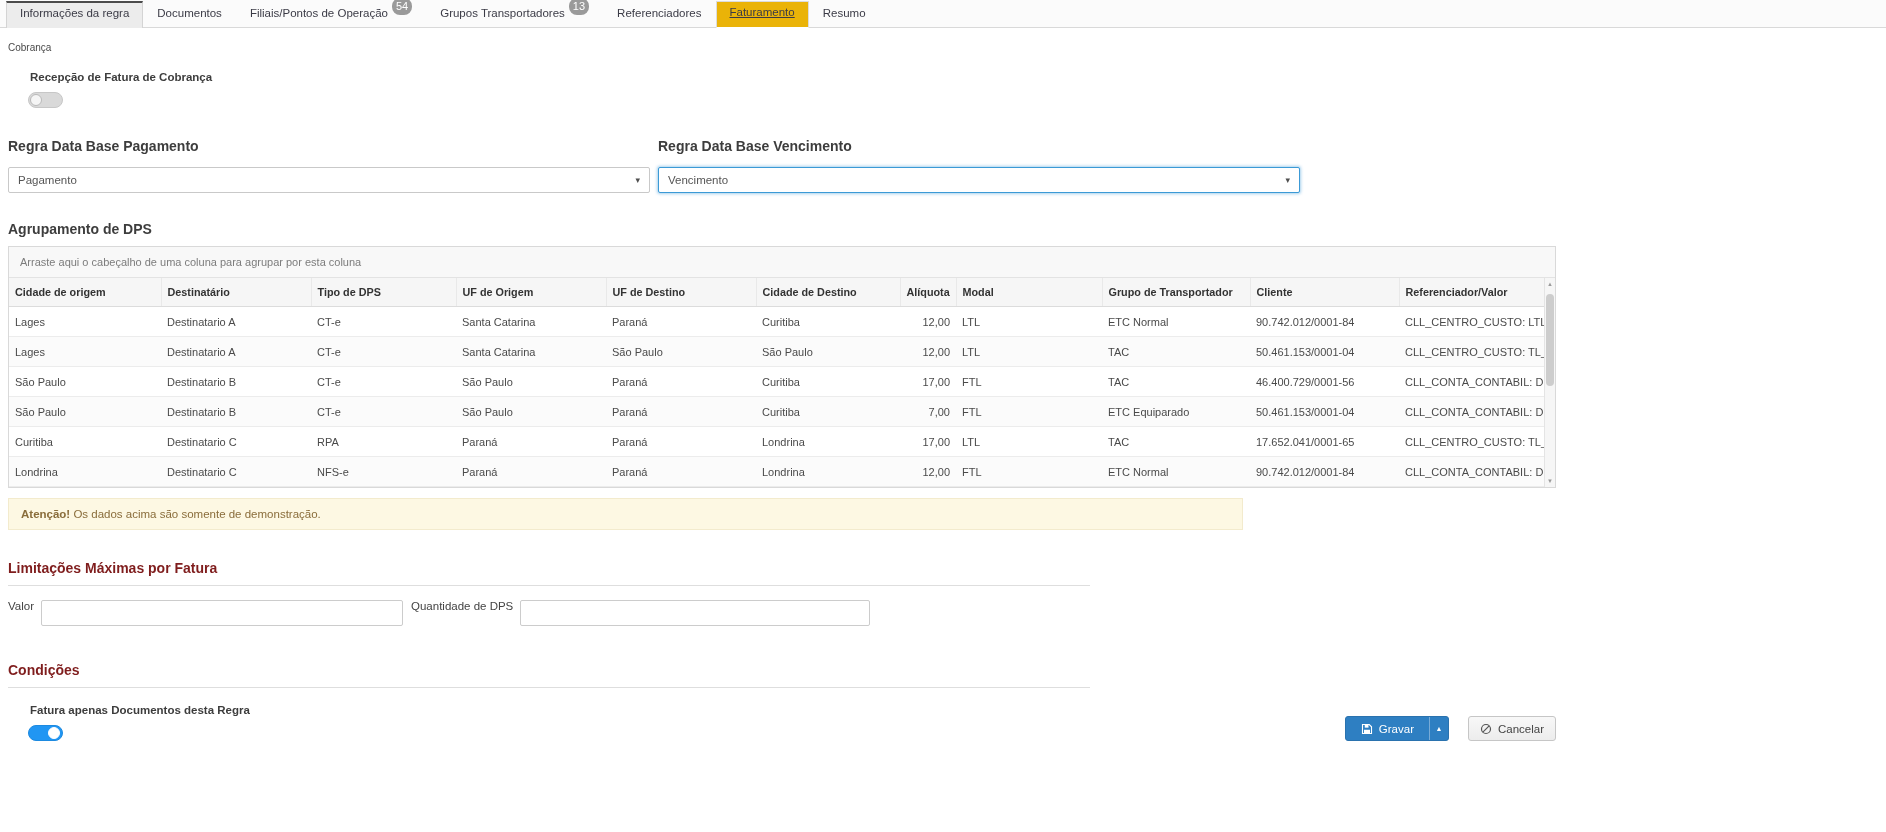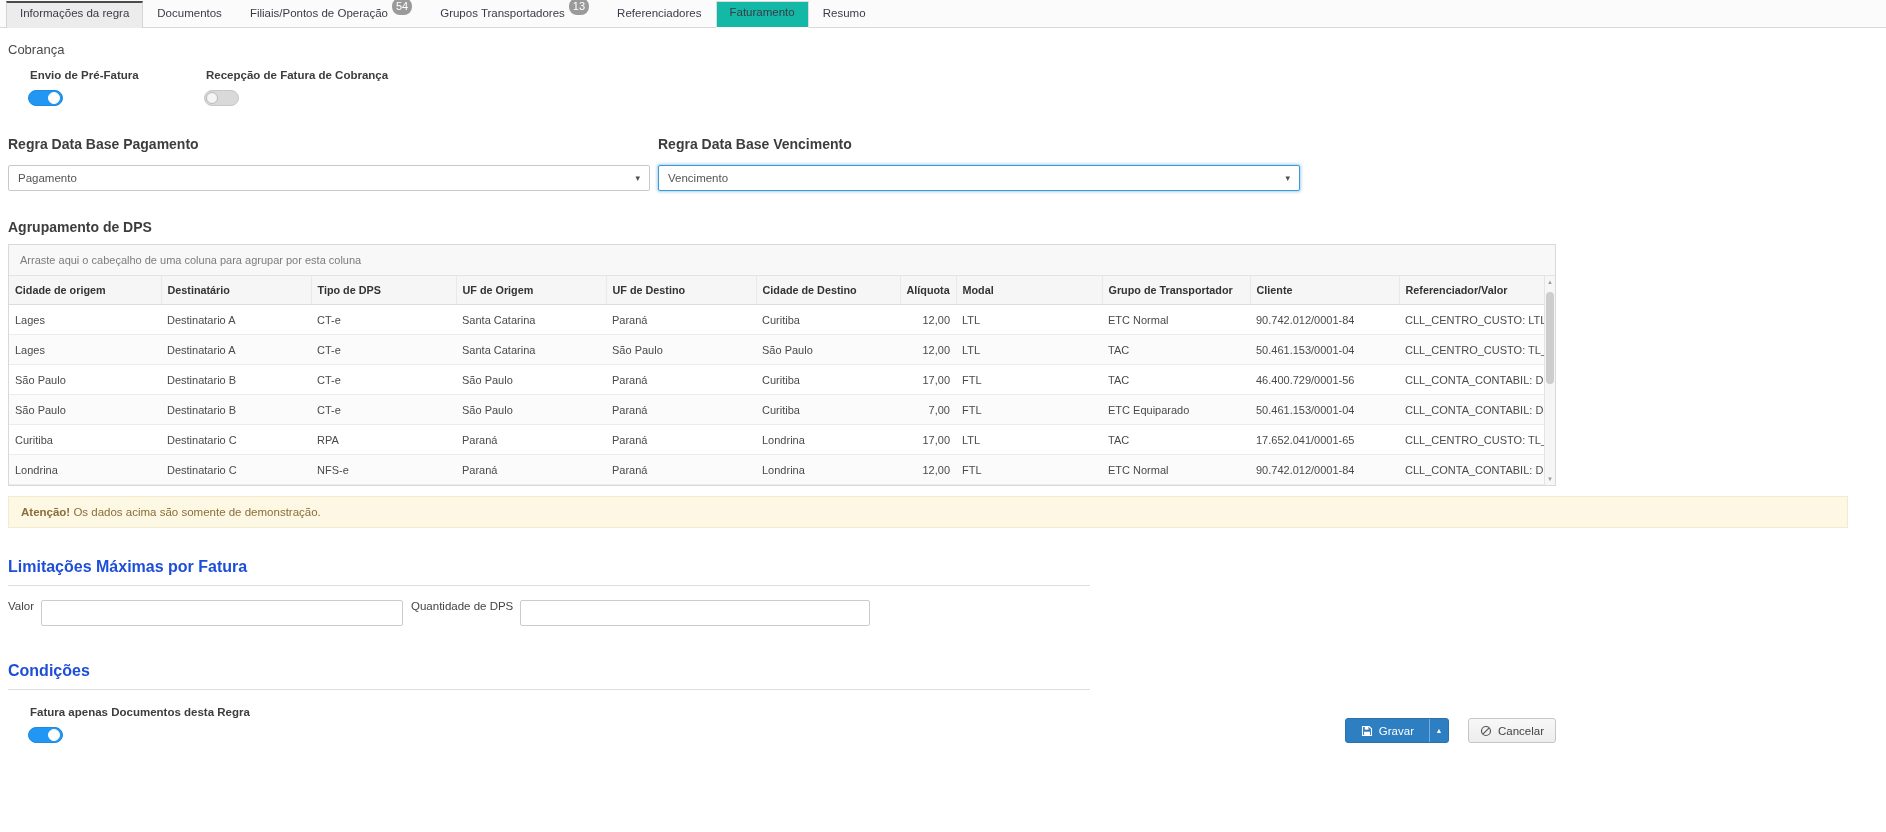--- a/index.html
+++ b/index.html
@@ -35,43 +35,44 @@
     border-bottom: none;
     white-space: nowrap;
   }
   .tab.highlight {
     background: #ececec;
     border-color: #d4d4d4;
     border-top: 2px solid #4b4b4b;
     padding-top: 4px;
   }
   .tab.active {
-    background: #14b8a6;
+    background: #eab308;
     border-color: #dcdcdc;
     border-bottom: 1px solid #ffffff;
+    text-decoration: underline;
   }
   .badge {
     background: #9a9a9a;
     color: #fff;
     font-size: 11px;
     line-height: 1;
     padding: 3px 4px;
     border-radius: 8px;
     position: relative;
     top: -6px;
     margin-left: 1px;
   }
 
   
   .content { padding: 14px 0 0 8px; width: 1564px; }
 
-  .sec-sm { font-size: 13px; color: #4a4a4a; margin-bottom: 12px; }
+  .sec-sm { font-size: 10px; color: #4a4a4a; margin-bottom: 18px; }
   .sec-title { font-size: 14px; font-weight: 700; color: #3d3d3d; }
   .hr-title {
-    font-size: 16px; font-weight: 600; color: #1d4ed8;
+    font-size: 14px; font-weight: 600; color: #7f1d1d;
     border-bottom: 1px solid #dedede;
     padding-bottom: 9px;
     width: 1082px;
   }
 
   .toggle-row { display: flex; padding-left: 22px; }
   .toggle-group { width: 176px; }
   .toggle-label { font-size: 11.5px; font-weight: 700; color: #3d3d3d; margin-bottom: 9px; white-space: nowrap; }
 
   
@@ -159,21 +160,21 @@
   }
   .sb-arrow.down { position: absolute; bottom: 0; left: 0; right: 0; }
   .vscroll .thumb {
     position: absolute; left: 1px; right: 1px;
     top: 16px; height: 92px;
     background: #cdcdcd; border-radius: 4px;
     cursor: grab;
   }
 
   .warning {
-    width: 1840px;
+    width: 1235px;
     margin-top: 10px;
     background: #fdf8e3;
     border: 1px solid #f3ebcd;
     padding: 9px 12px;
     font-size: 11.5px;
     color: #8a6d3b;
   }
   .warning b { font-weight: 700; }
 
   
@@ -261,26 +262,20 @@
       </div>
       <div class="tab">
         <span>Resumo</span>
       </div>
     </div>
 
   <div class="content">
 
     <div class="sec-sm">Cobrança</div>
     <div class="toggle-row">
-      <div class="toggle-group">
-        <div class="toggle-label">Envio de Pré-Fatura</div>
-        <div class="switch on">
-          <div class="knob"></div>
-        </div>
-      </div>
       <div class="toggle-group">
         <div class="toggle-label">Recepção de Fatura de Cobrança</div>
         <div class="switch">
           <div class="knob"></div>
         </div>
       </div>
     </div>
 
     <div class="selects-row">
       <div class="select-col">

